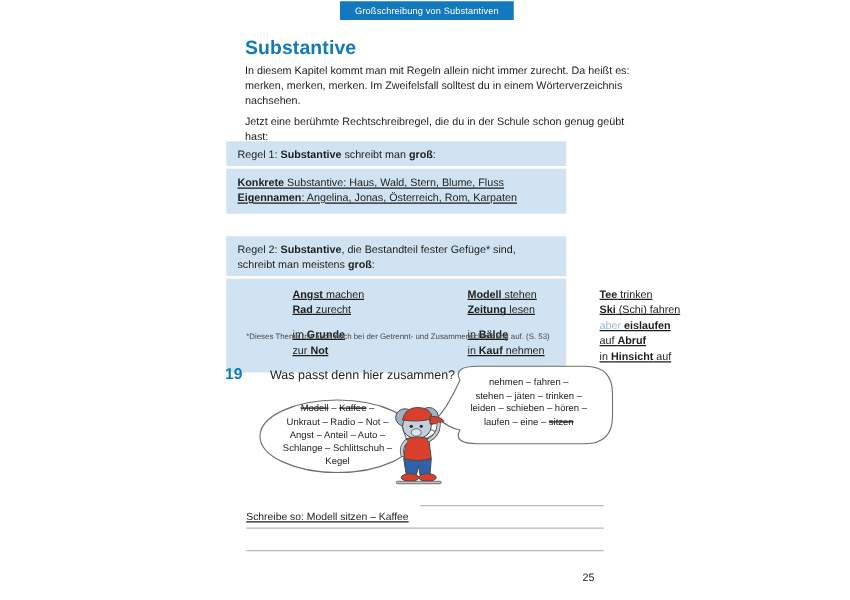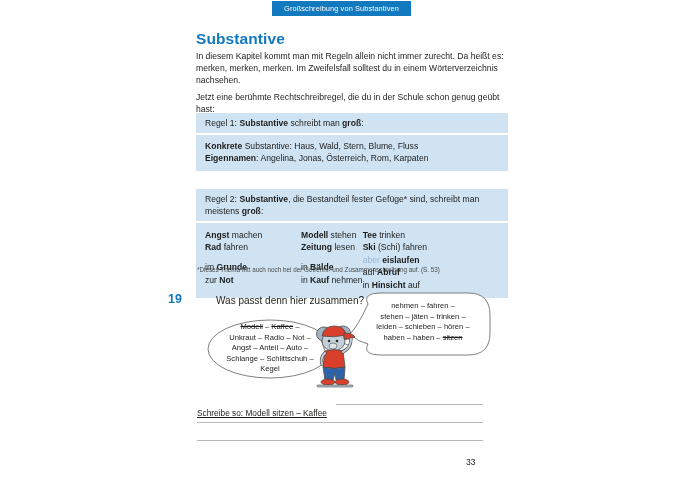--- a/index.html
+++ b/index.html
@@ -60,22 +60,22 @@
     font-size: 8.6px;
     line-height: 12.1px;
     color: #1d1d1b;
   }
   .para-1 { top: 50px; }
   .para-2 { top: 91px; }
 
   
   .rulebox {
     position: absolute;
-    left: 196px;
-    width: 312px;
+    left: 181px;
+    width: 272px;
   }
   .rulebox-1 { top: 113px; }
   .rulebox-2 { top: 189px; }
 
   .rule-head {
     background: #cfe3f3;
     padding: 3.5px 9px 4px 9px;
     font-size: 8.6px;
     line-height: 12.2px;
     color: #1d1d1b;
@@ -83,53 +83,55 @@
   .rule-gap {
     height: 2px;
     background: #ffffff;
   }
   .rule-body {
     background: #cfe3f3;
     padding: 5px 9px 6px 9px;
     font-size: 8.6px;
     line-height: 12.4px;
     color: #1d1d1b;
+    text-decoration: underline;
   }
   .rule-body.cols {
     padding-top: 6px;
     padding-bottom: 7px;
   }
   b { font-weight: bold; }
 
   .cols-wrap {
     display: flex;
   }
   .col {
     flex: 0 0 auto;
+    margin-left: 44px;
   }
   .col-1 { width: 96px; }
   .col-2 { width: 105px; }
   .col-3 { width: auto; }
   .col .row { white-space: nowrap; }
   .spacer-row { height: 7.5px; }
   .aber { color: #97b9d4; font-weight: normal; }
 
   .footnote {
     position: absolute;
     left: 197px;
     top: 265px;
     font-size: 6.3px;
     color: #4a4a49;
     line-height: 9px;
   }
 
   
   .ex-num {
     position: absolute;
-    left: 168px;
+    left: 180px;
     top: 292px;
     font-size: 12.5px;
     font-weight: bold;
     color: #1279be;
   }
   .ex-prompt {
     position: absolute;
     left: 216px;
     top: 295px;
     font-size: 10px;
@@ -229,21 +231,21 @@
   <div class="rulebox rulebox-2">
     <div class="rule-head">
       <span>Regel 2: </span><b>Substantive</b><span>, die Bestandteil fester Gefüge* sind, schreibt man meistens </span><b>groß</b><span>:</span>
     </div>
     <div class="rule-gap"></div>
     <div class="rule-body cols">
       <div class="cols-wrap">
 
         <div class="col col-1">
           <div class="row"><b>Angst</b><span> machen</span></div>
-          <div class="row"><b>Rad</b><span> fahren</span></div>
+          <div class="row"><b>Rad</b><span> zurecht</span></div>
           <div class="spacer-row"></div>
           <div class="row"><span>im </span><b>Grunde</b><span></span></div>
           <div class="row"><span>zur </span><b>Not</b><span></span></div>
         </div>
 
         <div class="col col-3">
           <div class="row"><b>Modell</b><span> stehen</span></div>
           <div class="row"><b>Zeitung</b><span> lesen</span></div>
           <div class="spacer-row"></div>
           <div class="row"><span>in </span><b>Bälde</b><span></span></div>
@@ -281,21 +283,21 @@
     <div>Unkraut – Radio – Not –</div>
     <div>Angst – Anteil – Auto –</div>
     <div>Schlange – Schlittschuh –</div>
     <div>Kegel</div>
   </div>
 
   <div class="bubble-text bub-right">
     <div>nehmen – fahren –</div>
     <div>stehen – jäten – trinken –</div>
     <div>leiden – schieben – hören –</div>
-    <div><span>haben – haben – </span><span class="strike">sitzen</span></div>
+    <div><span>laufen – eine – </span><span class="strike">sitzen</span></div>
   </div>
 
   <svg class="mouse" viewBox="0 0 46 72">
 
     <ellipse cx="12" cy="12" rx="7.5" ry="7" fill="#9fb3c4" stroke="#4a4a49" stroke-width="0.8"></ellipse>
     <ellipse cx="31" cy="11" rx="7.5" ry="7" fill="#9fb3c4" stroke="#4a4a49" stroke-width="0.8"></ellipse>
 
     <ellipse cx="21.5" cy="19" rx="11.5" ry="10" fill="#c3d0da" stroke="#4a4a49" stroke-width="0.8"></ellipse>
 
     <path d="M 10 14 q 2 -10 12 -10 q 11 0 12 9 q -12 3 -24 1 z" fill="#d93f2b" stroke="#4a4a49" stroke-width="0.8"></path>
@@ -317,15 +319,15 @@
     <ellipse cx="16" cy="60" rx="7" ry="3" fill="#d93f2b" stroke="#4a4a49" stroke-width="0.8"></ellipse>
     <ellipse cx="30" cy="60" rx="7" ry="3" fill="#d93f2b" stroke="#4a4a49" stroke-width="0.8"></ellipse>
     <rect x="5" y="63" width="36" height="2" rx="1" fill="#b8c4cc" stroke="#4a4a49" stroke-width="0.6"></rect>
   </svg>
 
   <div class="answer-lead">Schreibe so: Modell sitzen – Kaffee</div>
   <div class="wline wline-1"></div>
   <div class="wline wline-2"></div>
   <div class="wline wline-3"></div>
 
-  <div class="page-num">33</div>
+  <div class="page-num">25</div>
 
 </div>
 
 </body></html>

